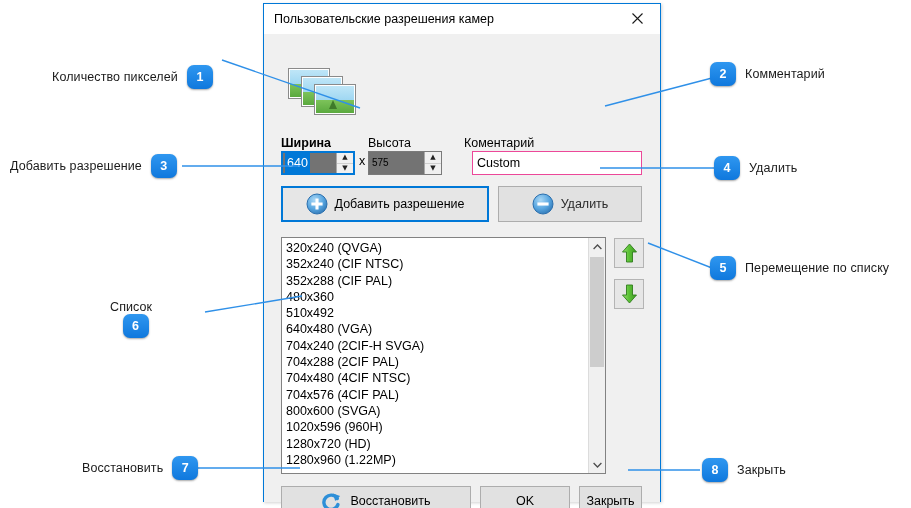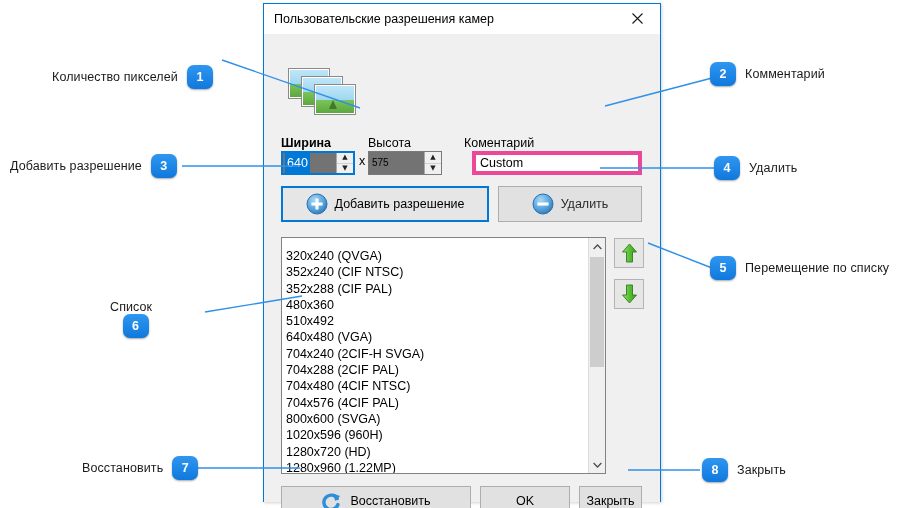--- a/index.html
+++ b/index.html
@@ -93,21 +93,21 @@
   .spin-btns div {
     flex: 1; background: #f0f0f0; display: flex; align-items: center; justify-content: center;
     font-size: 7px; color: #222; font-family: "DejaVu Sans", sans-serif; line-height: 1;
   }
   .spin-btns div:first-child { border-bottom: 1px solid #cfcfcf; }
   #spin-width { left: 17px; top: 117px; width: 74px; }
   #spin-height { left: 104px; top: 117px; width: 74px; }
   #x-sep { position: absolute; left: 95px; top: 120px; font-size: 12.5px; color: #000; }
   #comment-box {
     position: absolute; left: 208px; top: 117px; width: 170px; height: 24px;
-    background: #fff; border: 4px solid #ec4899; display: flex; align-items: center;
+    background: #fff; border: 1px solid #ec4899; display: flex; align-items: center;
   }
   #comment-box input {
     border: 0; outline: 0; width: 100%; height: 100%; padding: 0 4px;
     font-family: "Liberation Sans", sans-serif; font-size: 12.5px; color: #000;
   }
 
   
   .btn {
     position: absolute; background: #e1e1e1; border: 1px solid #adadad;
     display: flex; align-items: center; justify-content: center;
@@ -116,21 +116,21 @@
   .btn.focus { border: 2px solid #0078d7; background: #e6e6e6; }
   #btn-add { left: 17px; top: 152px; width: 208px; height: 36px; }
   #btn-del { left: 234px; top: 152px; width: 144px; height: 36px; color: #2a2a2a; }
   .btn-ico { width: 22px; height: 22px; margin-right: 7px; flex: 0 0 auto; }
 
   
   #list-wrap {
     position: absolute; left: 17px; top: 203px; width: 325px; height: 237px;
     background: #fff; border: 1px solid #828282; display: flex;
   }
-  #list { flex: 1; overflow: hidden; padding: 10px 0 0 4px; }
+  #list { flex: 1; overflow: hidden; padding: 2px 0 0 4px; }
   .list-item {
     font-size: 12.5px; line-height: 16.3px; color: #000; white-space: nowrap;
     font-family: "Liberation Sans", sans-serif;
   }
   #scrollbar { width: 17px; background: #f0f0f0; border-left: 1px solid #dcdcdc; position: relative; }
   .sb-arrow {
     position: absolute; left: 0; width: 16px; height: 17px;
     display: flex; align-items: center; justify-content: center;
     font-size: 8px; color: #606060; font-family: "DejaVu Sans", sans-serif;
   }

